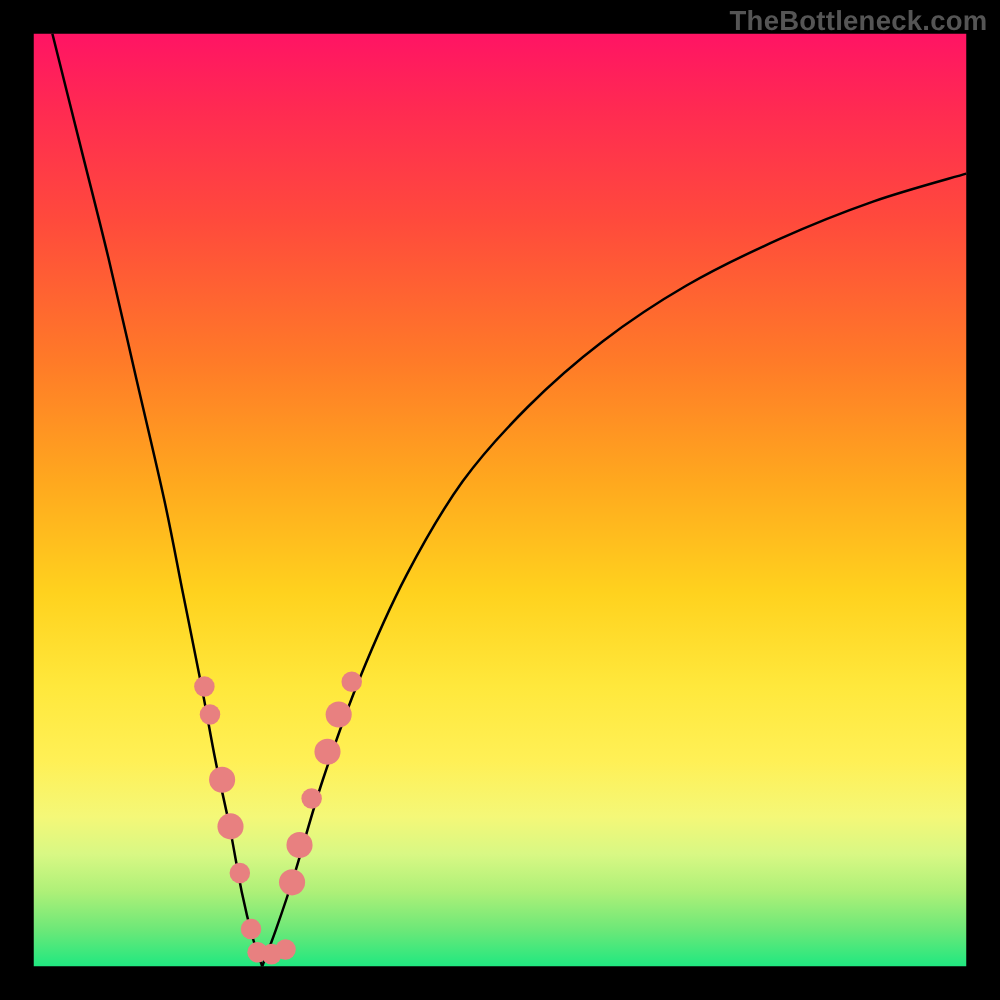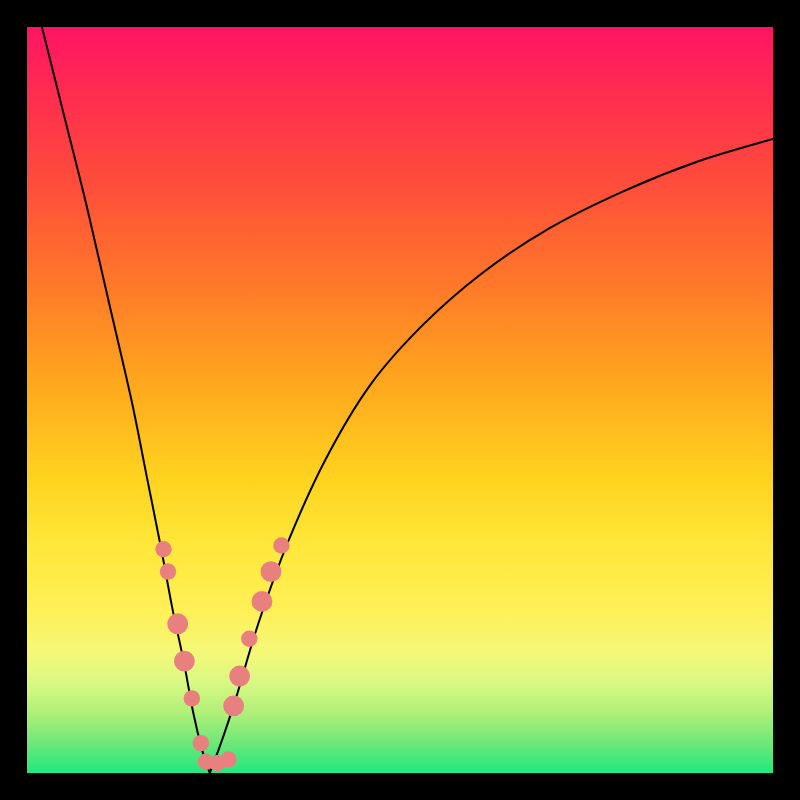--- a/index.html
+++ b/index.html
@@ -67,20 +67,21 @@
     fill: #e88080;
     stroke: none;
   }
 </style>
 </head>
 <body>
 
 <div class="frame">
   <div class="plot"></div>
 
+  <div class="watermark">TheBottleneck.com</div>
 
   <svg class="curves" viewBox="0 0 746 746">
     <g>
       <path id="left-branch" class="curve" d="M 14.92 0 C 18.65 14.919999999999996, 29.840000000000003 59.67999999999999, 37.300000000000004 89.51999999999998 C 44.760000000000005 119.35999999999997, 52.22 147.95666666666662, 59.68 179.03999999999996 C 67.14 210.1233333333333, 74.6 243.6933333333333, 82.06 276.02 C 89.52000000000001 308.34666666666664, 98.22333333333334 344.4033333333333, 104.44000000000001 373 C 110.65666666666668 401.5966666666667, 114.38666666666667 422.7333333333333, 119.36 447.59999999999997 C 124.33333333333333 472.46666666666664, 129.92833333333334 499.82000000000005, 134.28 522.2 C 138.63166666666666 544.58, 141.74 563.23, 145.47 581.88 C 149.2 600.53, 153.17866666666666 616.6933333333334, 156.66 634.1 C 160.14133333333334 651.5066666666667, 163.24966666666666 671.4000000000001, 166.358 686.32 C 169.46633333333335 701.24, 172.57466666666667 713.6733333333334, 175.31 723.62 C 178.04533333333333 733.5666666666666, 181.52666666666667 742.27, 182.77 746"></path>
       <path id="right-branch" class="curve" d="M 182.77 746 C 184.63500000000002 741.0266666666666, 189.60833333333335 728.5933333333332, 193.96 716.16 C 198.31166666666667 703.7266666666667, 202.66333333333336 691.2933333333333, 208.88000000000002 671.4 C 215.0966666666667 651.5066666666667, 222.55666666666667 622.91, 231.26 596.8 C 239.9633333333333 570.6899999999999, 249.90999999999997 542.0933333333334, 261.09999999999997 514.74 C 272.28999999999996 487.38666666666666, 284.72333333333336 458.79, 298.40000000000003 432.68 C 312.0766666666667 406.57, 326.99666666666667 380.46, 343.16 358.08 C 359.3233333333334 335.7, 376.73 317.05000000000007, 395.38 298.40000000000003 C 414.03 279.75, 433.92333333333335 262.3433333333333, 455.06 246.17999999999995 C 476.19666666666666 230.0166666666666, 498.5766666666666 215.0966666666666, 522.1999999999999 201.41999999999996 C 545.8233333333333 187.7433333333333, 571.9333333333334 175.30999999999997, 596.8000000000001 164.12 C 621.6666666666667 152.93000000000004, 646.5333333333333 142.98333333333343, 671.4 134.2800000000001 C 696.2666666666667 125.57666666666675, 733.5666666666666 115.63, 746 111.89999999999998"></path>
     </g>
     <g id="dots">
         <circle cx="136.518" cy="522.2" r="8.206000000000001" class="dot"></circle>
         <circle cx="140.99399999999997" cy="544.5799999999999" r="8.206000000000001" class="dot"></circle>
         <circle cx="150.69199999999998" cy="596.8" r="10.443999999999999" class="dot"></circle>

